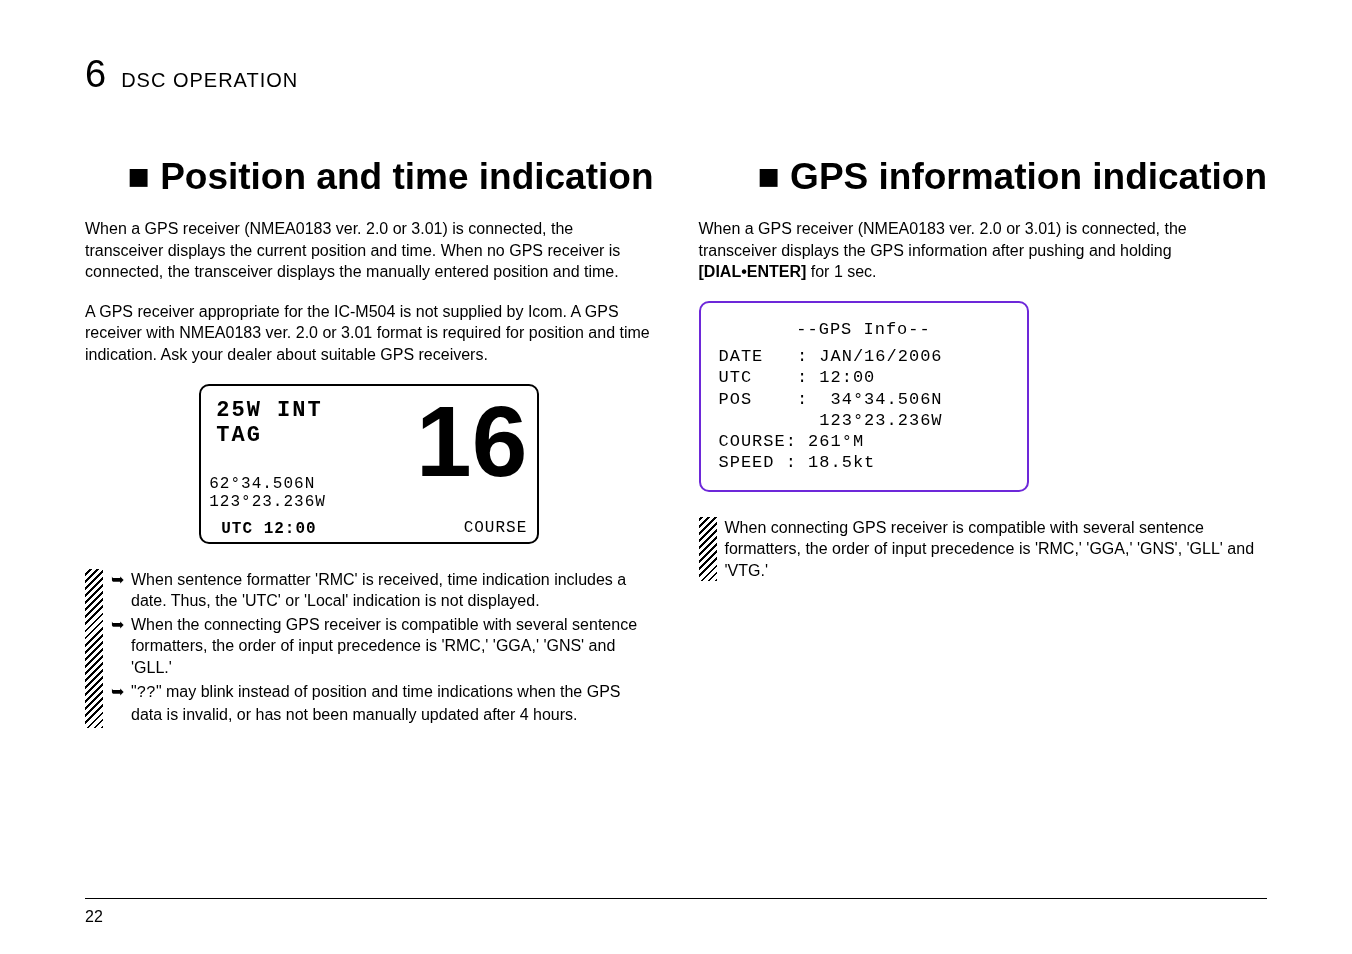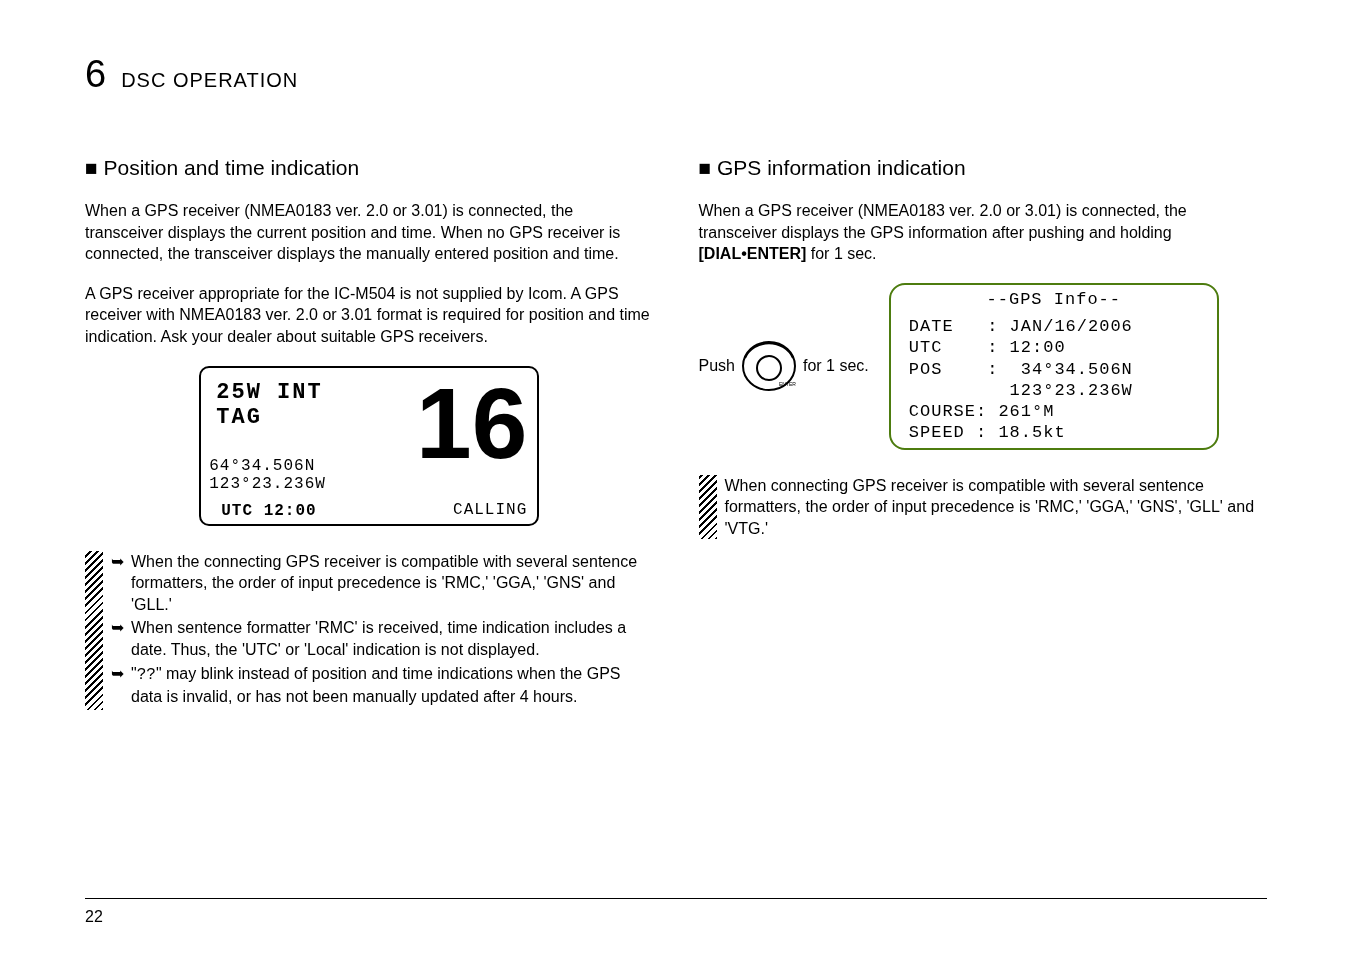--- a/index.html
+++ b/index.html
@@ -32,23 +32,24 @@
       margin-top: 19px;
     }
     .columns {
       display: flex;
       gap: 45px;
     }
     .col {
       flex: 1;
     }
     .section-heading {
-      font-size: 21px;
-      font-weight: normal;
+      font-size: 37px;
+      font-weight: bold;
       margin-bottom: 20px;
+      text-align: right;
     }
     .body-text {
       font-size: 16px;
       line-height: 1.35;
       margin-bottom: 18px;
     }
     .lcd-display {
       border: 2px solid #000;
       border-radius: 10px;
       width: 340px;
@@ -143,24 +144,24 @@
       display: flex;
       align-items: center;
       flex-shrink: 0;
       gap: 6px;
     }
     .dial-svg {
       width: 56px;
       height: 56px;
     }
     .lcd2 {
-      border: 2px solid #4d7c0f;
-      border-radius: 16px;
+      border: 2px solid #6d28d9;
+      border-radius: 10px;
       width: 330px;
-      padding: 4px 18px;
+      padding: 16px 18px;
       font-family: 'Courier New', monospace;
       font-size: 17px;
       line-height: 1.25;
       letter-spacing: 1px;
     }
     .lcd2-title {
       text-align: center;
       margin-bottom: 6px;
     }
     .lcd2-row {
@@ -195,56 +196,46 @@
   <div class="col">
     <h2 class="section-heading">■ Position and time indication</h2>
     <p class="body-text">When a GPS receiver (NMEA0183 ver. 2.0 or 3.01) is connected, the transceiver displays the current position and time. When no GPS receiver is connected, the transceiver displays the manually entered position and time.</p>
     <p class="body-text">A GPS receiver appropriate for the IC-M504 is not supplied by Icom. A GPS receiver with NMEA0183 ver. 2.0 or 3.01 format is required for position and time indication. Ask your dealer about suitable GPS receivers.</p>
 
     <div class="lcd-display lcd1">
       <div class="lcd1-top">25W  INT</div>
       <div class="lcd1-tag">TAG</div>
       <div class="lcd1-big">16</div>
       <div class="lcd1-pos">
-        <div> 64°34.506N</div>
+        <div> 62°34.506N</div>
         <div>123°23.236W</div>
       </div>
       <div class="lcd1-bottom">UTC 12:00</div>
-      <div class="lcd1-calling">CALLING</div>
+      <div class="lcd1-calling">COURSE</div>
     </div>
 
     <div class="note-block">
       <div class="hatch"></div>
       <div class="note-content">
+        <div class="note-item">When sentence formatter 'RMC' is received, time indication includes a date. Thus, the 'UTC' or 'Local' indication is not displayed.</div>
         <div class="note-item">When the connecting GPS receiver is compatible with several sentence formatters, the order of input precedence is 'RMC,' 'GGA,' 'GNS' and 'GLL.'</div>
-        <div class="note-item">When sentence formatter 'RMC' is received, time indication includes a date. Thus, the 'UTC' or 'Local' indication is not displayed.</div>
         <div class="note-item">
           <span>"</span><span class="monosp">??</span><span>" may blink instead of position and time indications when the GPS data is invalid, or has not been manually updated after 4 hours.</span>
         </div>
       </div>
     </div>
   </div>
 
   <div class="col">
     <h2 class="section-heading">■ GPS information indication</h2>
     <p class="body-text">
       <span>When a GPS receiver (NMEA0183 ver. 2.0 or 3.01) is connected, the transceiver displays the GPS information after pushing and holding </span><b>[DIAL•ENTER]</b><span> for 1 sec.</span>
     </p>
 
     <div class="dial-row">
-      <div class="dial-block">
-        <span>Push</span>
-        <svg class="dial-svg" viewBox="0 0 56 56">
-          <ellipse cx="28" cy="28" rx="26" ry="24" fill="none" stroke="#000" stroke-width="2"></ellipse>
-          <path d="M 4 20 A 26 24 0 0 1 52 20" fill="none" stroke="#000" stroke-width="2"></path>
-          <circle cx="28" cy="30" r="12" fill="none" stroke="#000" stroke-width="2"></circle>
-          <text x="38" y="48" font-size="5" font-family="Arial">ENTER</text>
-        </svg>
-        <span>for 1 sec.</span>
-      </div>
 
       <div class="lcd2">
         <div class="lcd2-title">--GPS Info--</div>
         <div class="lcd2-row">DATE   : JAN/16/2006</div>
         <div class="lcd2-row">UTC    : 12:00</div>
         <div class="lcd2-row">POS    :  34°34.506N</div>
         <div class="lcd2-row">         123°23.236W</div>
         <div class="lcd2-row">COURSE: 261°M</div>
         <div class="lcd2-row">SPEED : 18.5kt</div>
       </div>

